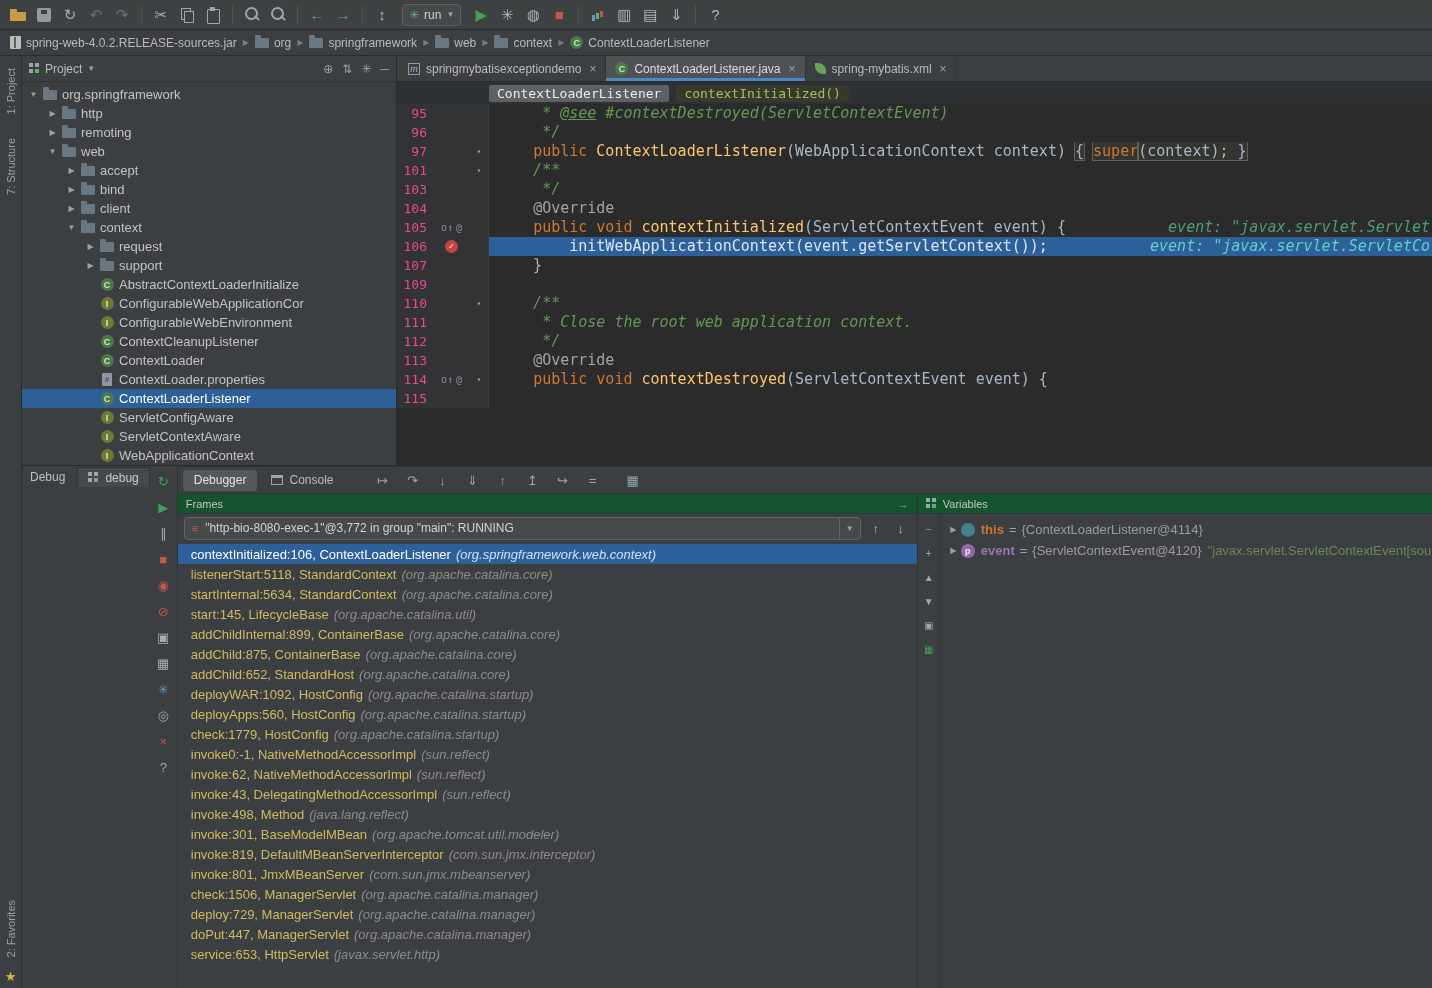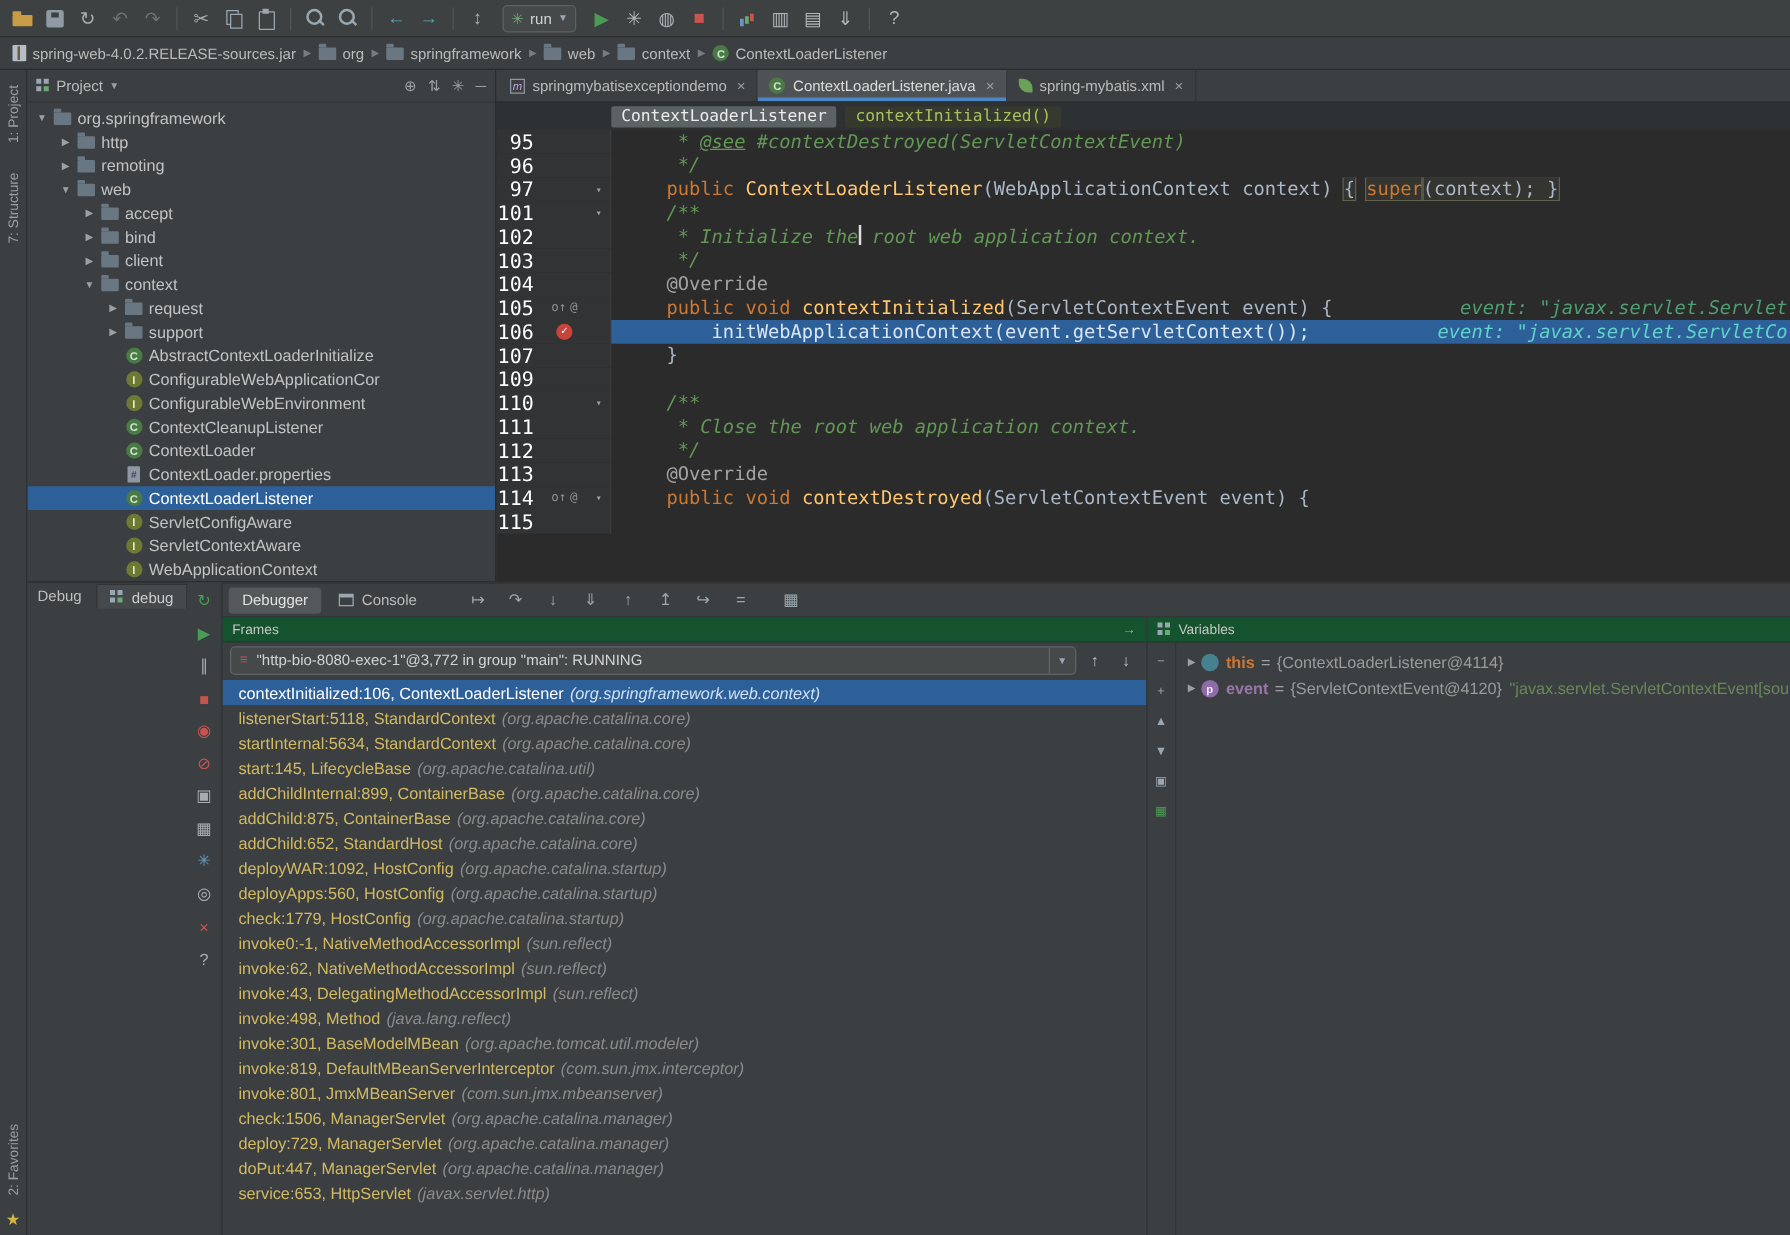--- a/index.html
+++ b/index.html
@@ -76,21 +76,21 @@
 .etab{height:25px;display:flex;align-items:center;gap:6px;padding:0 9px;font-size:12px;color:#bbb;border-right:1px solid #323537;cursor:default}
 .etab.active{background:#4e5254;color:#dcdcdc;box-shadow:inset 0 -3px 0 #4a88c7}
 .etab .close{color:#9da0a3;font-size:12px;margin-left:2px}
 .crumbs-row{height:22px;background:#2e3133;display:flex;align-items:center;gap:7px;padding-left:92px;flex:0 0 auto}
 .chip{font-family:"DejaVu Sans Mono",monospace;font-size:13px;padding:1px 8px;border-radius:2px;cursor:default}
 .chip.cls{background:#5c6164;color:#ececec}
 .chip.mth{background:#35392e;color:#a8c05f}
 .code-area{flex:1;overflow:hidden;font-family:"DejaVu Sans Mono",monospace;font-size:15px}
 .cl{height:19px;display:flex;line-height:19px}
 .gutter{width:92px;background:#313335;display:flex;flex:0 0 auto;border-right:1px solid #3a3c3e;align-items:center}
-.g-num{width:34px;text-align:right;color:#ffffff;font-size:16px;padding-right:4px;flex:0 0 auto}
+.g-num{width:34px;text-align:right;color:#ec4899;font-size:13px;padding-right:4px;flex:0 0 auto}
 .g-marks{width:41px;display:flex;align-items:center;justify-content:center;color:#8d9093;font-size:10px;gap:3px;flex:0 0 auto}
 .g-fold{width:14px;color:#9da0a3;font-size:8px;display:flex;align-items:center;justify-content:center;flex:0 0 auto}
 .bp{width:13px;height:13px;border-radius:50%;background:#c7443c;color:#fff;font-size:9px;display:flex;align-items:center;justify-content:center}
 .cl-code{flex:1;white-space:pre;position:relative;overflow:hidden;color:#a9b7c6;padding-left:8px}
 .cl.exec .cl-code{background:#2d6099}
 .seg.p{color:#a9b7c6}
 .cl.exec .seg.p{color:#d9e5f1}
 .seg.kw{color:#cc7832}
 .seg.decl{color:#ffc66d}
 .seg.doc{color:#629755;font-style:italic}
@@ -441,28 +441,20 @@
               <div class="cl">
                 <div class="gutter">
                   <span class="g-num">101</span>
                   <span class="g-marks"></span>
                   <span class="g-fold">▾</span>
                 </div>
                 <div class="cl-code"><span class="seg doc">    /**</span></div>
               </div>
               <div class="cl">
                 <div class="gutter">
-                  <span class="g-num">102</span>
-                  <span class="g-marks"></span>
-                  <span class="g-fold"></span>
-                </div>
-                <div class="cl-code"><span class="seg doc">     * Initialize the</span><span class="caret"></span><span class="seg doc"> root web application context.</span></div>
-              </div>
-              <div class="cl">
-                <div class="gutter">
                   <span class="g-num">103</span>
                   <span class="g-marks"></span>
                   <span class="g-fold"></span>
                 </div>
                 <div class="cl-code"><span class="seg doc">     */</span></div>
               </div>
               <div class="cl">
                 <div class="gutter">
                   <span class="g-num">104</span>
                   <span class="g-marks"></span>

